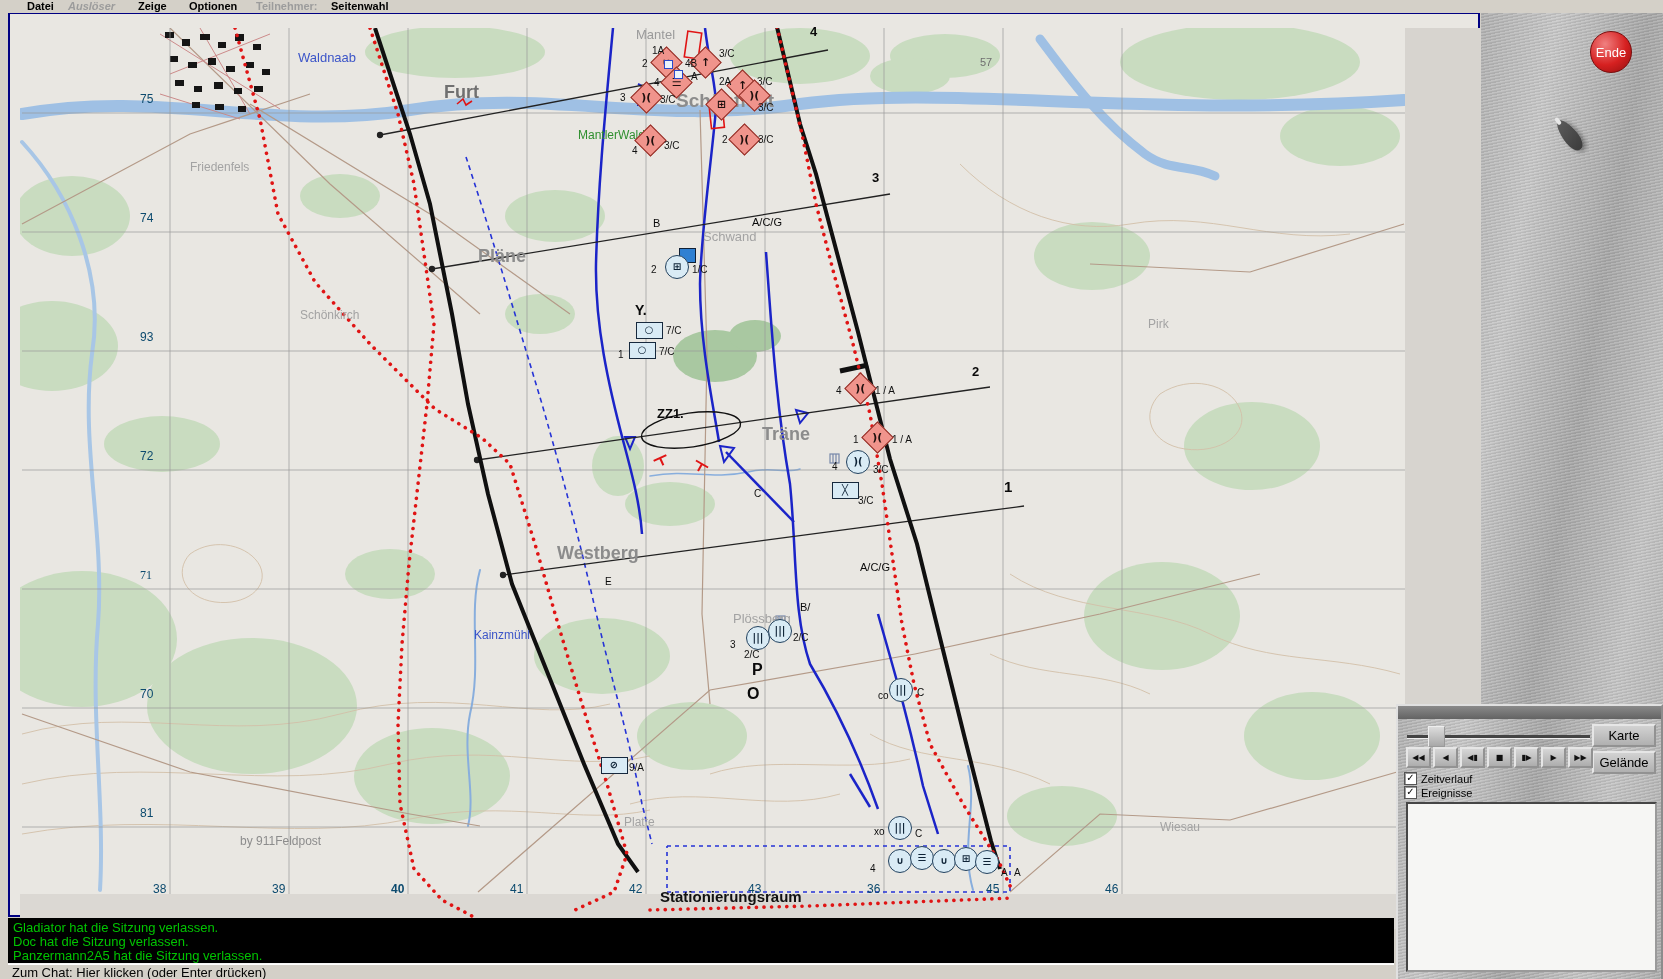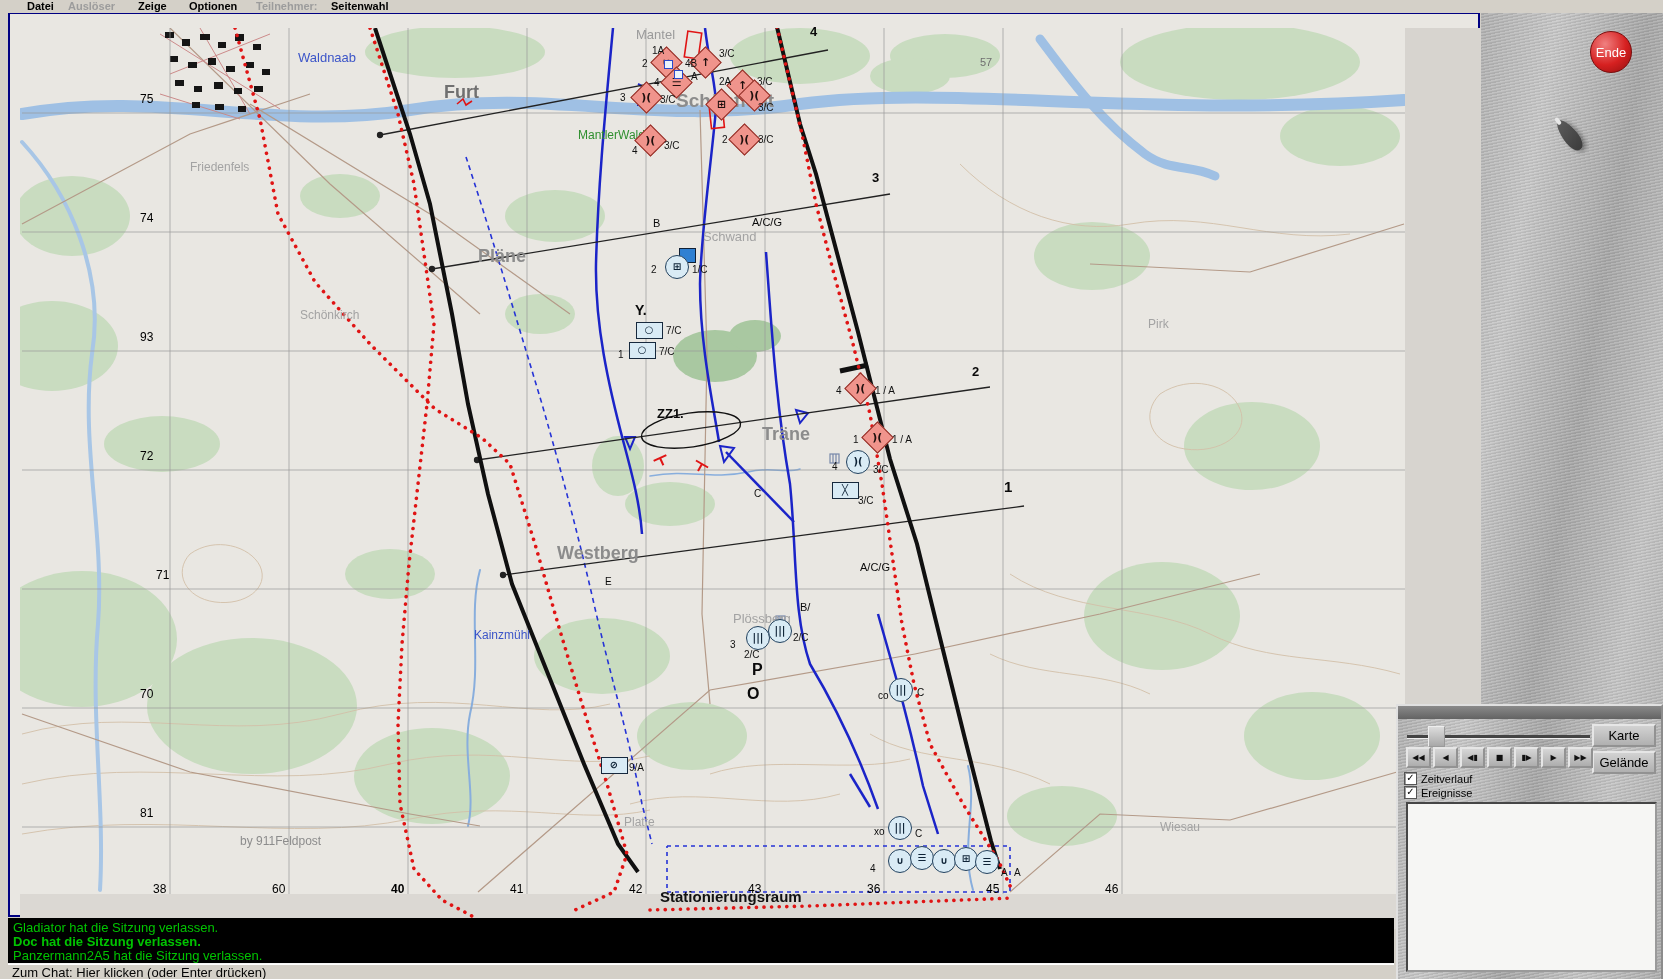--- a/index.html
+++ b/index.html
@@ -8,21 +8,21 @@
   
   #menubar{position:absolute;left:0;top:0;width:1663px;height:13px;background:#d4d0c8;z-index:40}
   .menu-item{position:absolute;top:0;font:bold 11px "Liberation Sans",sans-serif;color:#000;cursor:default;white-space:nowrap}
   .menu-item.disabled{color:#9c9c9c}
   
   #map-window{position:absolute;left:8px;top:12px;width:1472px;height:905px;
       background:#e9e7e2;border:2px solid #000082;box-sizing:border-box;z-index:1}
   #map-svg{position:absolute;left:10px;top:14px;z-index:2}
   #overlays{position:absolute;left:0;top:0;width:1663px;height:979px;z-index:3;pointer-events:none}
   .map-label{position:absolute;white-space:nowrap;pointer-events:none}
-  .grid-label{position:absolute;font:12px "Liberation Sans",sans-serif;color:#000000;pointer-events:none}
+  .grid-label{position:absolute;font:12px "Liberation Sans",sans-serif;color:#0c4a6e;pointer-events:none}
   
   .unit{position:absolute;pointer-events:auto}
   .u-body{position:absolute;left:0;top:0;display:flex;align-items:center;justify-content:center;box-sizing:border-box}
   .u-d .u-body{width:23px;height:23px;transform:rotate(45deg);background:#f0948c;border:1px solid #8f2c24}
   .u-d .g{transform:rotate(-45deg)}
   .u-c .u-body{width:24px;height:24px;border-radius:50%;background:#d9ebf5;border:1px solid #24425e}
   .u-r .u-body{width:27px;height:17px;background:#d9ebf5;border:1px solid #17293d}
   .u-sqd .u-body{width:17px;height:15px;background:#2f80d2;border:1px solid #102035;color:#fff}
   .u-sqs .u-body{width:9px;height:9px;background:#eaf3fb;border:1px solid #2b49c9}
   .g{font:bold 10px "DejaVu Sans",sans-serif;color:#0d2236;line-height:1}
@@ -60,21 +60,21 @@
   .chat-line{position:absolute;left:5px;font:13px "Liberation Sans",sans-serif;color:#00c400;white-space:nowrap}
   #statusbar{position:absolute;left:8px;top:963px;width:1386px;height:16px;background:#d4d0c8;z-index:5;
      border-top:1px solid #f5f5f5;box-shadow:inset 0 1px 0 #fff}
   #status-text{position:absolute;left:4px;top:1px;font:13px "Liberation Sans",sans-serif;color:#050505;white-space:nowrap}
 </style>
 </head>
 <body>
 
 <div id="menubar">
     <span class="menu-item" style="left: 27px;">Datei</span>
-    <span class="menu-item disabled" style="left: 68px;">Auslöser</span>
+    <span class="menu-item disabled" style="left: 68px; font-style: italic;">Auslöser</span>
     <span class="menu-item" style="left: 138px;">Zeige</span>
     <span class="menu-item" style="left: 189px;">Optionen</span>
     <span class="menu-item disabled" style="left: 256px;">Teilnehmer:</span>
     <span class="menu-item" style="left: 331px;">Seitenwahl</span>
   </div>
 
 <div id="map-window">
 <svg id="map-svg" width="1468" height="901" viewBox="10 14 1468 901" xmlns="http://www.w3.org/2000/svg">
 
   <g fill="#c9dcc0" stroke="none">
@@ -258,33 +258,33 @@
         <line x1="823" y1="440" x2="823" y2="449"></line>
         <line x1="826" y1="440" x2="826" y2="449"></line>
   </g>
 
   <rect x="1395" y="14" width="83" height="903" fill="#d7d4cf"></rect>
 </svg>
 </div>
 
 <div id="overlays">
     <div class="grid-label" style="left: 153px; top: 882px;">38</div>
-    <div class="grid-label" style="left: 272px; top: 882px;">60</div>
+    <div class="grid-label" style="left: 272px; top: 882px;">39</div>
     <div class="grid-label" style="left: 391px; top: 882px; font-weight: bold;">40</div>
     <div class="grid-label" style="left: 510px; top: 882px;">41</div>
     <div class="grid-label" style="left: 629px; top: 882px;">42</div>
     <div class="grid-label" style="left: 748px; top: 882px;">43</div>
     <div class="grid-label" style="left: 867px; top: 882px;">36</div>
     <div class="grid-label" style="left: 986px; top: 882px;">45</div>
     <div class="grid-label" style="left: 1105px; top: 882px;">46</div>
     <div class="grid-label" style="left: 140px; top: 92px;">75</div>
     <div class="grid-label" style="left: 140px; top: 211px;">74</div>
     <div class="grid-label" style="left: 140px; top: 330px;">93</div>
     <div class="grid-label" style="left: 140px; top: 449px;">72</div>
-    <div class="grid-label" style="left: 156px; top: 568px;">71</div>
+    <div class="grid-label" style="left: 140px; top: 568px; font-family: Liberation Serif, serif;">71</div>
     <div class="grid-label" style="left: 140px; top: 687px;">70</div>
     <div class="grid-label" style="left: 140px; top: 806px;">81</div>
     <div class="map-label" style="left: 660px; top: 888px; font: bold 15px &quot;Liberation Sans&quot;, sans-serif; color: rgb(17, 17, 17);">Stationierungsraum</div>
     <div class="map-label" style="left: 298px; top: 50px; color: rgb(60, 85, 200); font: 13px &quot;Liberation Sans&quot;, sans-serif;">Waldnaab</div>
     <div class="map-label" style="left: 636px; top: 27px; color: rgb(154, 154, 154); font: 13px &quot;Liberation Sans&quot;, sans-serif;">Mantel</div>
     <div class="map-label" style="left: 444px; top: 82px; color: rgb(112, 112, 112); font: bold 18px &quot;Liberation Sans&quot;, sans-serif;">Furt</div>
     <div class="map-label" style="left: 190px; top: 160px; color: rgb(163, 163, 163); font: 12px &quot;Liberation Sans&quot;, sans-serif;">Friedenfels</div>
     <div class="map-label" style="left: 578px; top: 128px; color: rgb(47, 143, 47); font: 12px &quot;Liberation Sans&quot;, sans-serif;">MantlerWald</div>
     <div class="map-label" style="left: 676px; top: 90px; color: rgb(140, 140, 140); font: bold 19px &quot;Liberation Sans&quot;, sans-serif;">Schönficht</div>
     <div class="map-label" style="left: 703px; top: 229px; color: rgb(163, 163, 163); font: 13px &quot;Liberation Sans&quot;, sans-serif;">Schwand</div>
@@ -529,18 +529,18 @@
       <div class="cb-row" style="left: 6px; top: 80px;">
         <div class="cb-box">✓</div>
         <span>Ereignisse</span>
       </div>
     </div>
   <div id="pb-list"></div>
 </div>
 
 <div id="chat">
     <div class="chat-line" style="top: 2px;">Gladiator hat die Sitzung verlassen.</div>
-    <div class="chat-line" style="top: 16px; font-weight: bold;">Doc hat die Sitzung verlassen.</div>
+    <div class="chat-line" style="top: 16px;">Doc hat die Sitzung verlassen.</div>
     <div class="chat-line" style="top: 30px;">Panzermann2A5 hat die Sitzung verlassen.</div>
   </div>
 <div id="statusbar">
   <div id="status-text">Zum Chat: Hier klicken (oder Enter drücken)</div>
 </div>
 
 </body></html>

